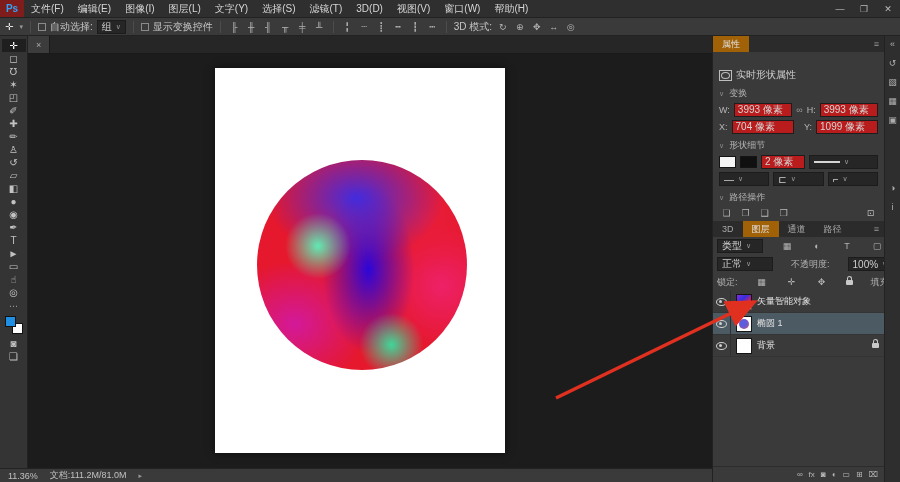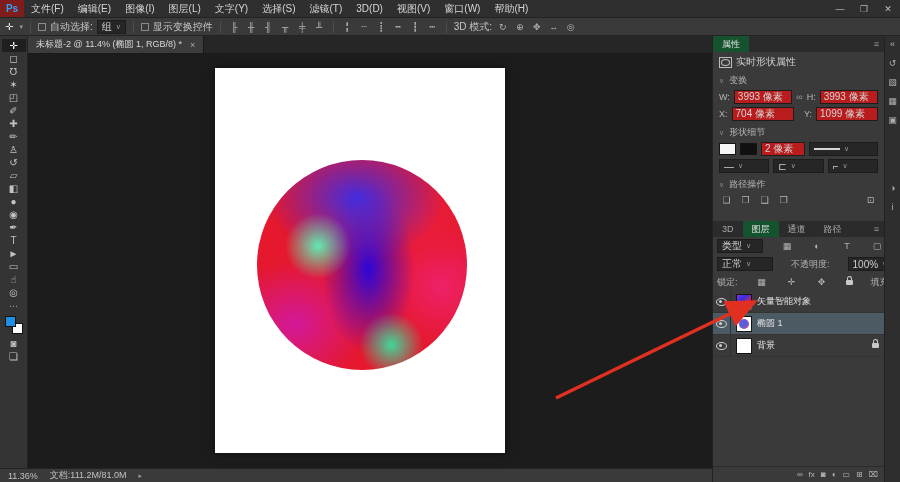--- a/index.html
+++ b/index.html
@@ -56,23 +56,23 @@
       radial-gradient(35% 30% at 18% 78%, rgba(205,25,190,.75) 0%, rgba(205,25,190,0) 100%),
       #e5182d;
   }
   
   .statusbar { height:14px; background:#3a3a3a; border-top:1px solid #222; display:flex; align-items:center; gap:12px; padding:0 8px; font-size:9px; color:#c0c0c0; }
   .status-caret { font-size:7px; color:#999; }
   
   .rightcol { width:172px; background:#3a3a3a; border-left:1px solid #222; display:flex; flex-direction:column; font-size:10px; }
   .panel-tabrow { height:16px; background:#2b2b2b; display:flex; align-items:stretch; flex:none; }
   .panel-tab { padding:0 9px; display:flex; align-items:center; font-size:9px; color:#a8a8a8; }
-  .panel-tab.active { background:#14532d; color:#e0e0e0; }
+  .panel-tab.active { background:#a16207; color:#e0e0e0; }
   .panel-menu { margin-left:auto; padding:0 5px; display:flex; align-items:center; color:#9a9a9a; font-size:9px; }
-  .props-body { height:169px; overflow:hidden; padding:3px 6px; display:flex; flex-direction:column; gap:3px; flex:none; }
+  .props-body { height:169px; overflow:hidden; padding:16px 6px; display:flex; flex-direction:column; gap:3px; flex:none; }
   .r { display:flex; align-items:center; gap:4px; }
   .shape-icon { width:13px; height:11px; border:1px solid #bdbdbd; position:relative; flex:none; }
   .shape-icon::after { content:''; position:absolute; inset:1px; border:1px solid #bdbdbd; border-radius:50%; }
   .sect { color:#b5b5b5; font-size:9px; gap:5px; padding-top:2px; }
   .sect::before { content:"∨"; font-size:7px; color:#8a8a8a; }
   .lbl { font-size:9px; color:#b5b5b5; flex:none; }
   .field { background:#b91c1c; border:1px solid #1d1d1d; height:14px; display:flex; align-items:center; padding:0 3px; font-size:10px; color:#d4d4d4; flex:1; min-width:0; white-space:nowrap; overflow:hidden; }
   .link-icon { color:#9a9a9a; font-size:9px; flex:none; }
   .swatch { width:17px; height:12px; border:1px solid #141414; flex:none; }
   .swatch.fill { background:#f5f5f5; }
@@ -196,21 +196,20 @@
           <span class="swatch-bg"></span>
           <span class="swatch-fg" id="fg-swatch" style="background: rgb(30, 143, 227);"></span>
         </div>
         <div class="tool">◙</div>
         <div class="tool">❏</div>
       </div>
 
       <div class="centercol">
         <div class="tabstrip">
           <div class="doc-tab">
-            <span>未标题-2 @ 11.4% (椭圆 1, RGB/8) *</span>
             <span class="close-x">×</span>
           </div>
         </div>
         <div class="canvas">
           <div class="doc">
             <div class="blob"></div>
           </div>
         </div>
       </div>
     </div>

